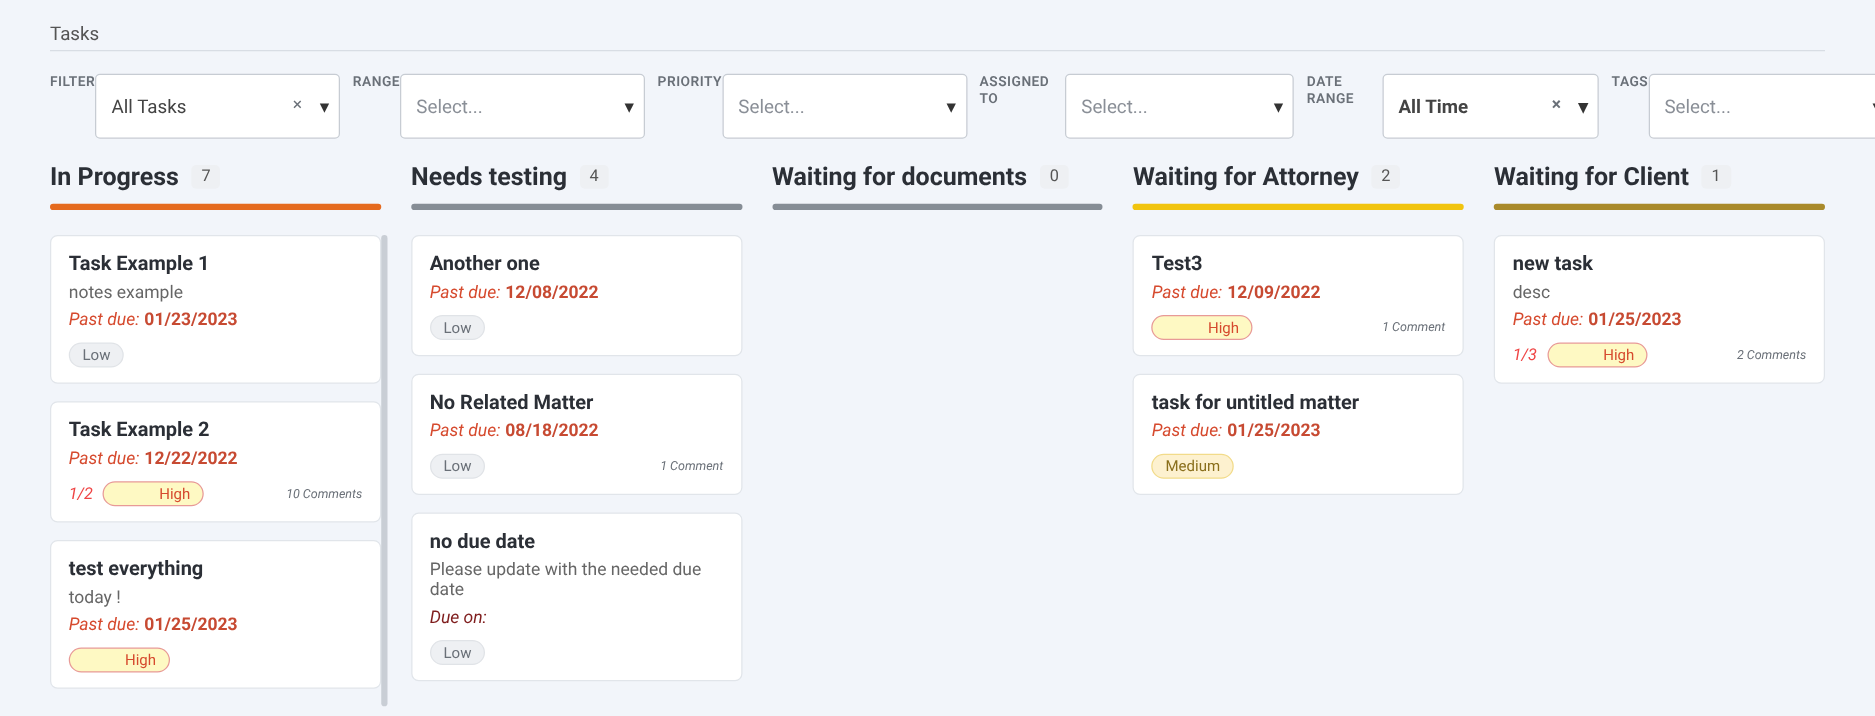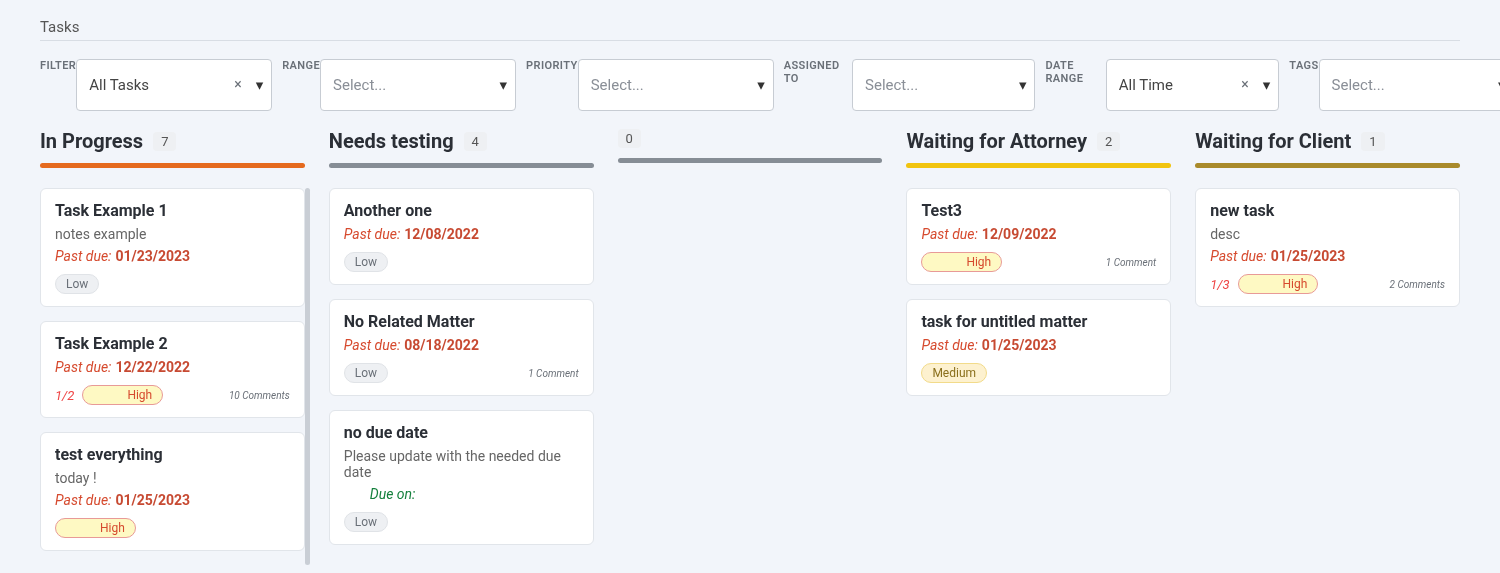--- a/index.html
+++ b/index.html
@@ -10,21 +10,21 @@
   .filter-group { display:flex; flex-direction:row; }
   .filter-label { font-size:11px; font-weight:600; color:#6a7078; letter-spacing:.4px; margin-bottom:6px;}
   .select { height:52px; background:#fff; border:1px solid #c7ccd3; border-radius:4px; display:flex; align-items:flex-start; padding:16px 8px 0 12px; font-size:15px; color:#444; position:relative;}
   .select .placeholder { color:#8a8f97;}
   .select .clear { color:#6a7078; font-size:14px; margin-right:6px; cursor:pointer;}
   .select .caret { color:#333; margin-left:8px;}
   .w-filter { width:196px;}
   .w-status { width:196px;}
   .w-priority { width:196px;}
   .w-assigned { width:196px;}
-  .w-daterange { width:196px;}
+  .w-daterange { width:196px;font-weight:bold;}
   .w-tags { width:196px;}
   .vr { width:1px; height:36px; background:#d8dde4; margin:0 6px;}
   .view-toggle { height:36px; background:#fff; border:1px solid #c7ccd3; border-radius:18px; display:flex; align-items:center; padding:0 8px; gap:8px;}
   .new-task-btn { height:36px; background:#fff; border:1px solid #c7ccd3; border-radius:18px; display:flex; align-items:center; padding:0 16px 0 6px; gap:8px; font-size:15px; color:#333; cursor:pointer;}
   .plus-circle { width:24px; height:24px; border-radius:50%; background:#3fb26a; color:#fff; display:flex; align-items:center; justify-content:center; font-size:16px; font-weight:700;}
   .right-tools { margin-left:auto; display:flex; align-items:center; gap:12px;}
   
   .board { display:flex; gap:24px; padding:0 0 20px 0; align-items:flex-start;}
   .col { width:293px; display:flex; flex-direction:column; }
   .col-header { display:flex; align-items:center; gap:10px; padding:0 0 10px 0;}
@@ -36,21 +36,21 @@
   .bar-yellow { background:#f1c40f;}
   .bar-olive { background:#a98a2b;}
   .cards-wrap { position:relative; }
   .scroll-ind { position:absolute; right:-5px; top:0; bottom:0; width:5px; background:#c9ced5; border-radius:3px;}
   
   .card { background:#fff; border:1px solid #e1e5ea; border-radius:6px; padding:12px 14px 12px 14px; margin-bottom:14px;}
   .card-title { font-size:16px; font-weight:700; color:#2b2f36; margin-bottom:6px;}
   .card-desc { font-size:14px; color:#666; margin-bottom:6px;}
   .due-row { font-size:14px; margin-bottom:10px;}
   .due-row .past-label { color:#d64a2e; font-style:italic; }
-  .due-row .due-label { color:#15803d; font-style:italic;margin-left:26px; }
+  .due-row .due-label { color:#7f1d1d; font-style:italic; }
   .due-row .due-date { font-weight:700; color:#c74a32; margin-left:4px;}
   .card-foot { display:flex; align-items:center; justify-content:space-between;}
   .foot-left { display:flex; align-items:center; gap:8px;}
   .pill { display:inline-block; font-size:12px; border-radius:12px; padding:2px 10px; border:1px solid transparent;}
   .pill-low { background:#eef0f3; border-color:#e0e3e7; color:#6a7078;}
   .pill-high { background:#fef9c3; border-color:#e89a97; color:#d64a2e;padding-left:44px;}
   .pill-medium { background:#fdf1cf; border-color:#f2db8a; color:#8a6f1c;}
   .progress-text { font-size:13px; font-style:italic; color:#ef4444;}
   .comments { font-size:10px; font-style:italic; color:#6a7078;}
   
@@ -220,20 +220,21 @@
             <div class="card-foot">
               <div class="foot-left">
                 <span class="pill pill-low">Low</span>
               </div>
             </div>
           </div>
         </div>
       </div>
       <div class="col">
         <div class="col-header">
+          <div class="col-title">Waiting for documents</div>
           <div class="col-count">0</div>
         </div>
         <div class="col-bar bar-grey"></div>
         <div class="cards-wrap"></div>
       </div>
       <div class="col">
         <div class="col-header">
           <div class="col-title">Waiting for Attorney</div>
           <div class="col-count">2</div>
         </div>

